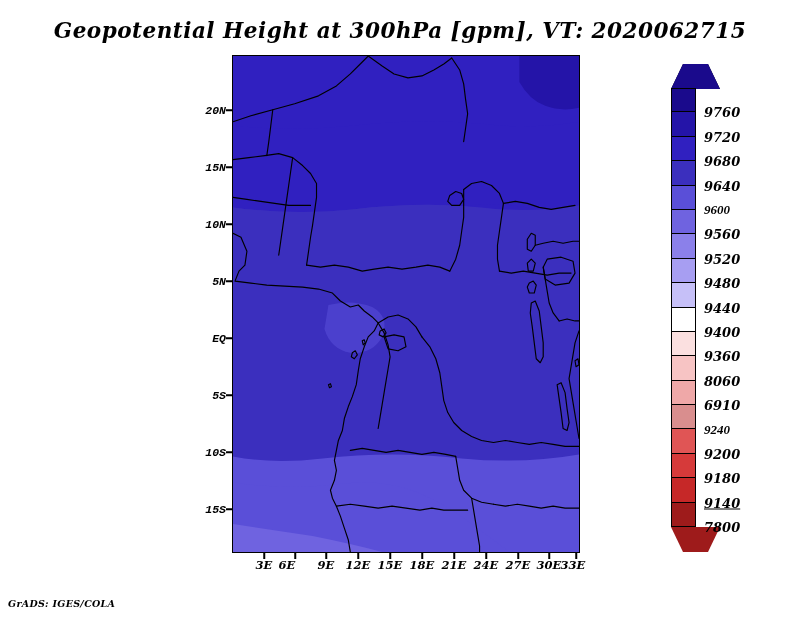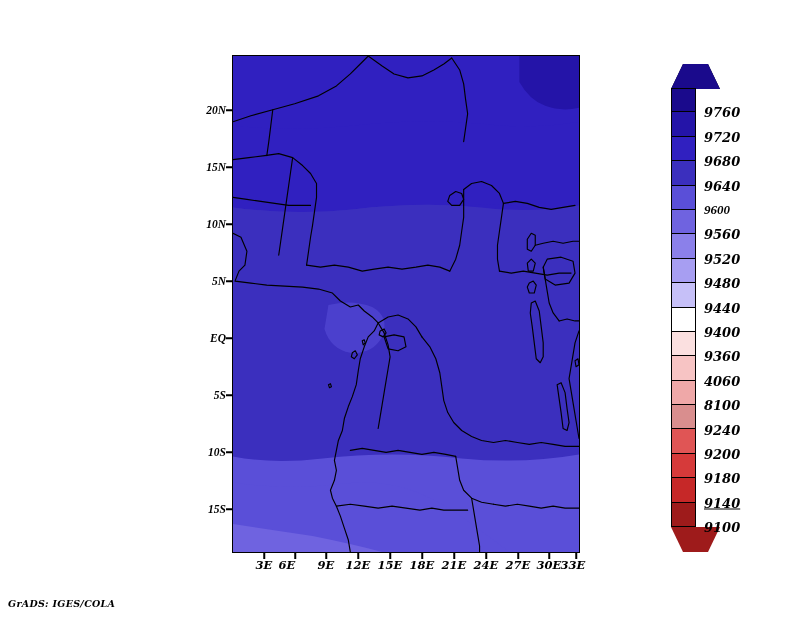--- a/index.html
+++ b/index.html
@@ -36,21 +36,21 @@
     overflow:hidden;
     background:#3b2fbe;
   }
   .plot-canvas{position:absolute;left:0;top:0;width:100%;height:100%;}
 
   
   .ylab{
     position:absolute;
     right:0;
     transform:translateY(-50%);
-    font-family:Liberation Serif, serif;
+    font-family:Liberation Mono, monospace;
     font-style:italic;
     font-weight:700;
     font-size:11.5px;
     color:#000;
     white-space:nowrap;
   }
   .ylab-wrap{position:absolute;left:182px;top:0;width:44px;height:618px;}
   .ytick{
     position:absolute;left:226px;
     width:6px;height:1.5px;background:#000;
@@ -128,20 +128,21 @@
     color:#000;
     letter-spacing:0.3px;
     white-space:nowrap;
   }
 </style>
 </head>
 <body>
 
 <div id="root">
 
+  <div class="title">Geopotential Height at 300hPa [gpm], VT: 2020062715</div>
 
   <div class="plot-frame">
     <svg class="plot-canvas" viewBox="0 0 348 498" preserveAspectRatio="none">
       <defs>
         <clipPath id="plotclip">
             <rect x="0" y="0" width="348" height="498"></rect>
           </clipPath>
       </defs>
       <g clip-path="url(#plotclip)">
 
@@ -339,25 +340,25 @@
         <div class="cbar-label" style="top: 74.8px;">9720</div>
         <div class="cbar-label" style="top: 99.2px;">9680</div>
         <div class="cbar-label" style="top: 123.6px;">9640</div>
         <div class="cbar-label" style="top: 148px; font-family: Liberation Serif, serif;">9600</div>
         <div class="cbar-label" style="top: 172.4px;">9560</div>
         <div class="cbar-label" style="top: 196.8px;">9520</div>
         <div class="cbar-label" style="top: 221.2px;">9480</div>
         <div class="cbar-label" style="top: 245.6px;">9440</div>
         <div class="cbar-label" style="top: 270px;">9400</div>
         <div class="cbar-label" style="top: 294.4px;">9360</div>
-        <div class="cbar-label" style="top: 318.8px;">4060</div>
-        <div class="cbar-label" style="top: 343.2px;">8100</div>
-        <div class="cbar-label" style="top: 367.6px;">9240</div>
+        <div class="cbar-label" style="top: 318.8px;">8060</div>
+        <div class="cbar-label" style="top: 343.2px;">6910</div>
+        <div class="cbar-label" style="top: 367.6px; font-family: Liberation Serif, serif;">9240</div>
         <div class="cbar-label" style="top: 392px;">9200</div>
         <div class="cbar-label" style="top: 416.4px;">9180</div>
         <div class="cbar-label" style="top: 440.8px; text-decoration: underline;">9140</div>
-        <div class="cbar-label" style="top: 465.2px;">9100</div>
+        <div class="cbar-label" style="top: 465.2px;">7800</div>
       </div>
   </div>
 
   <div class="footer">GrADS: IGES/COLA</div>
 
 </div>
 
 </body></html>

